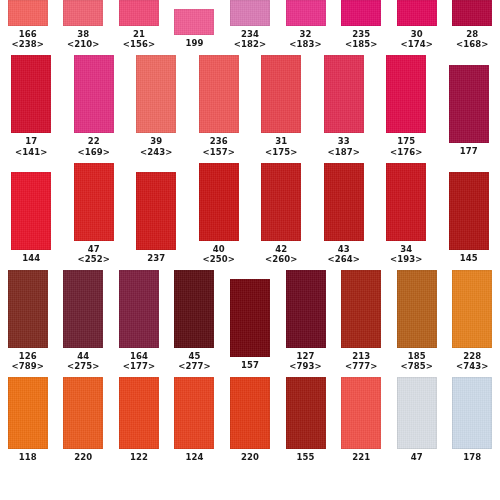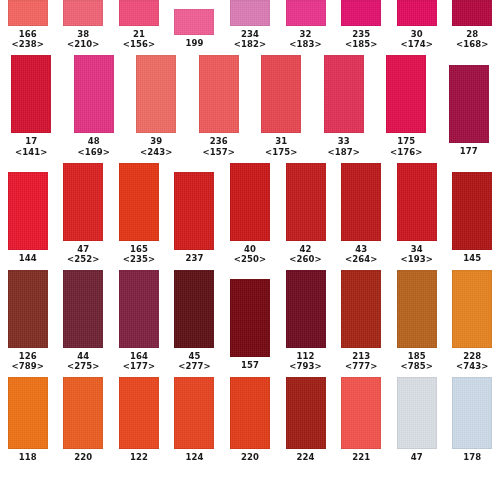--- a/index.html
+++ b/index.html
@@ -145,21 +145,21 @@
       <div class="cell">
         <div class="chip" style="background-color: rgb(210, 16, 47);"></div>
         <div class="labels">
           <span class="code">17</span>
           <span class="alt">&lt;141&gt;</span>
         </div>
       </div>
       <div class="cell">
         <div class="chip" style="background-color: rgb(224, 49, 130);"></div>
         <div class="labels">
-          <span class="code">48</span>
+          <span class="code">22</span>
           <span class="alt">&lt;169&gt;</span>
         </div>
       </div>
       <div class="cell">
         <div class="chip" style="background-color: rgb(237, 106, 98);"></div>
         <div class="labels">
           <span class="code">39</span>
           <span class="alt">&lt;243&gt;</span>
         </div>
       </div>
@@ -209,27 +209,20 @@
         </div>
       </div>
       <div class="cell">
         <div class="chip" style="background-color: rgb(217, 32, 32);"></div>
         <div class="labels">
           <span class="code">47</span>
           <span class="alt">&lt;252&gt;</span>
         </div>
       </div>
       <div class="cell">
-        <div class="chip" style="background-color: rgb(226, 52, 18);"></div>
-        <div class="labels">
-          <span class="code">165</span>
-          <span class="alt">&lt;235&gt;</span>
-        </div>
-      </div>
-      <div class="cell">
         <div class="chip" style="background-color: rgb(207, 26, 26);"></div>
         <div class="labels">
           <span class="code">237</span>
           <span class="alt"></span>
         </div>
       </div>
       <div class="cell">
         <div class="chip" style="background-color: rgb(200, 22, 22);"></div>
         <div class="labels">
           <span class="code">40</span>
@@ -298,21 +291,21 @@
       <div class="cell">
         <div class="chip" style="background-color: rgb(115, 6, 15);"></div>
         <div class="labels">
           <span class="code">157</span>
           <span class="alt"></span>
         </div>
       </div>
       <div class="cell">
         <div class="chip" style="background-color: rgb(109, 10, 32);"></div>
         <div class="labels">
-          <span class="code">112</span>
+          <span class="code">127</span>
           <span class="alt">&lt;793&gt;</span>
         </div>
       </div>
       <div class="cell">
         <div class="chip" style="background-color: rgb(163, 36, 20);"></div>
         <div class="labels">
           <span class="code">213</span>
           <span class="alt">&lt;777&gt;</span>
         </div>
       </div>
@@ -364,21 +357,21 @@
       <div class="cell">
         <div class="chip" style="background-color: rgb(224, 58, 22);"></div>
         <div class="labels">
           <span class="code">220</span>
           <span class="alt"></span>
         </div>
       </div>
       <div class="cell">
         <div class="chip" style="background-color: rgb(158, 28, 19);"></div>
         <div class="labels">
-          <span class="code">224</span>
+          <span class="code">155</span>
           <span class="alt"></span>
         </div>
       </div>
       <div class="cell">
         <div class="chip" style="background-color: rgb(240, 82, 74);"></div>
         <div class="labels">
           <span class="code">221</span>
           <span class="alt"></span>
         </div>
       </div>

